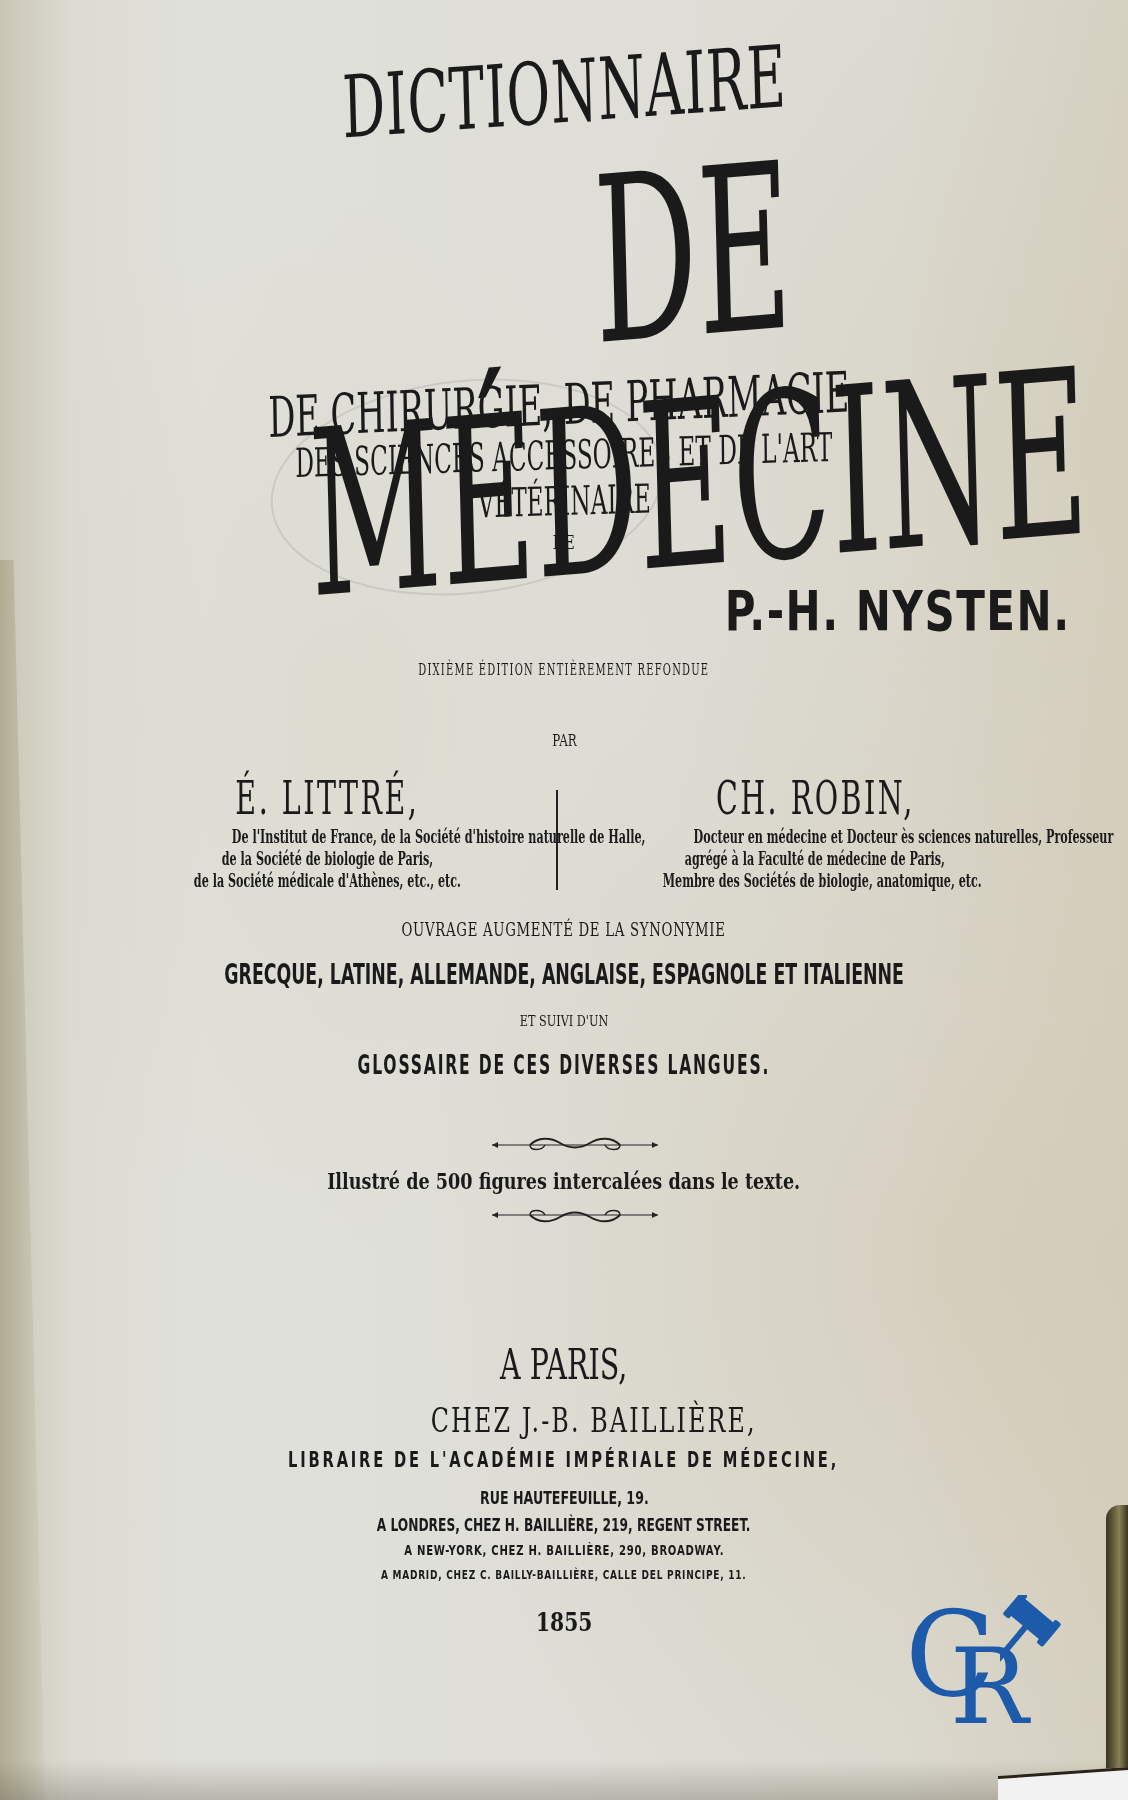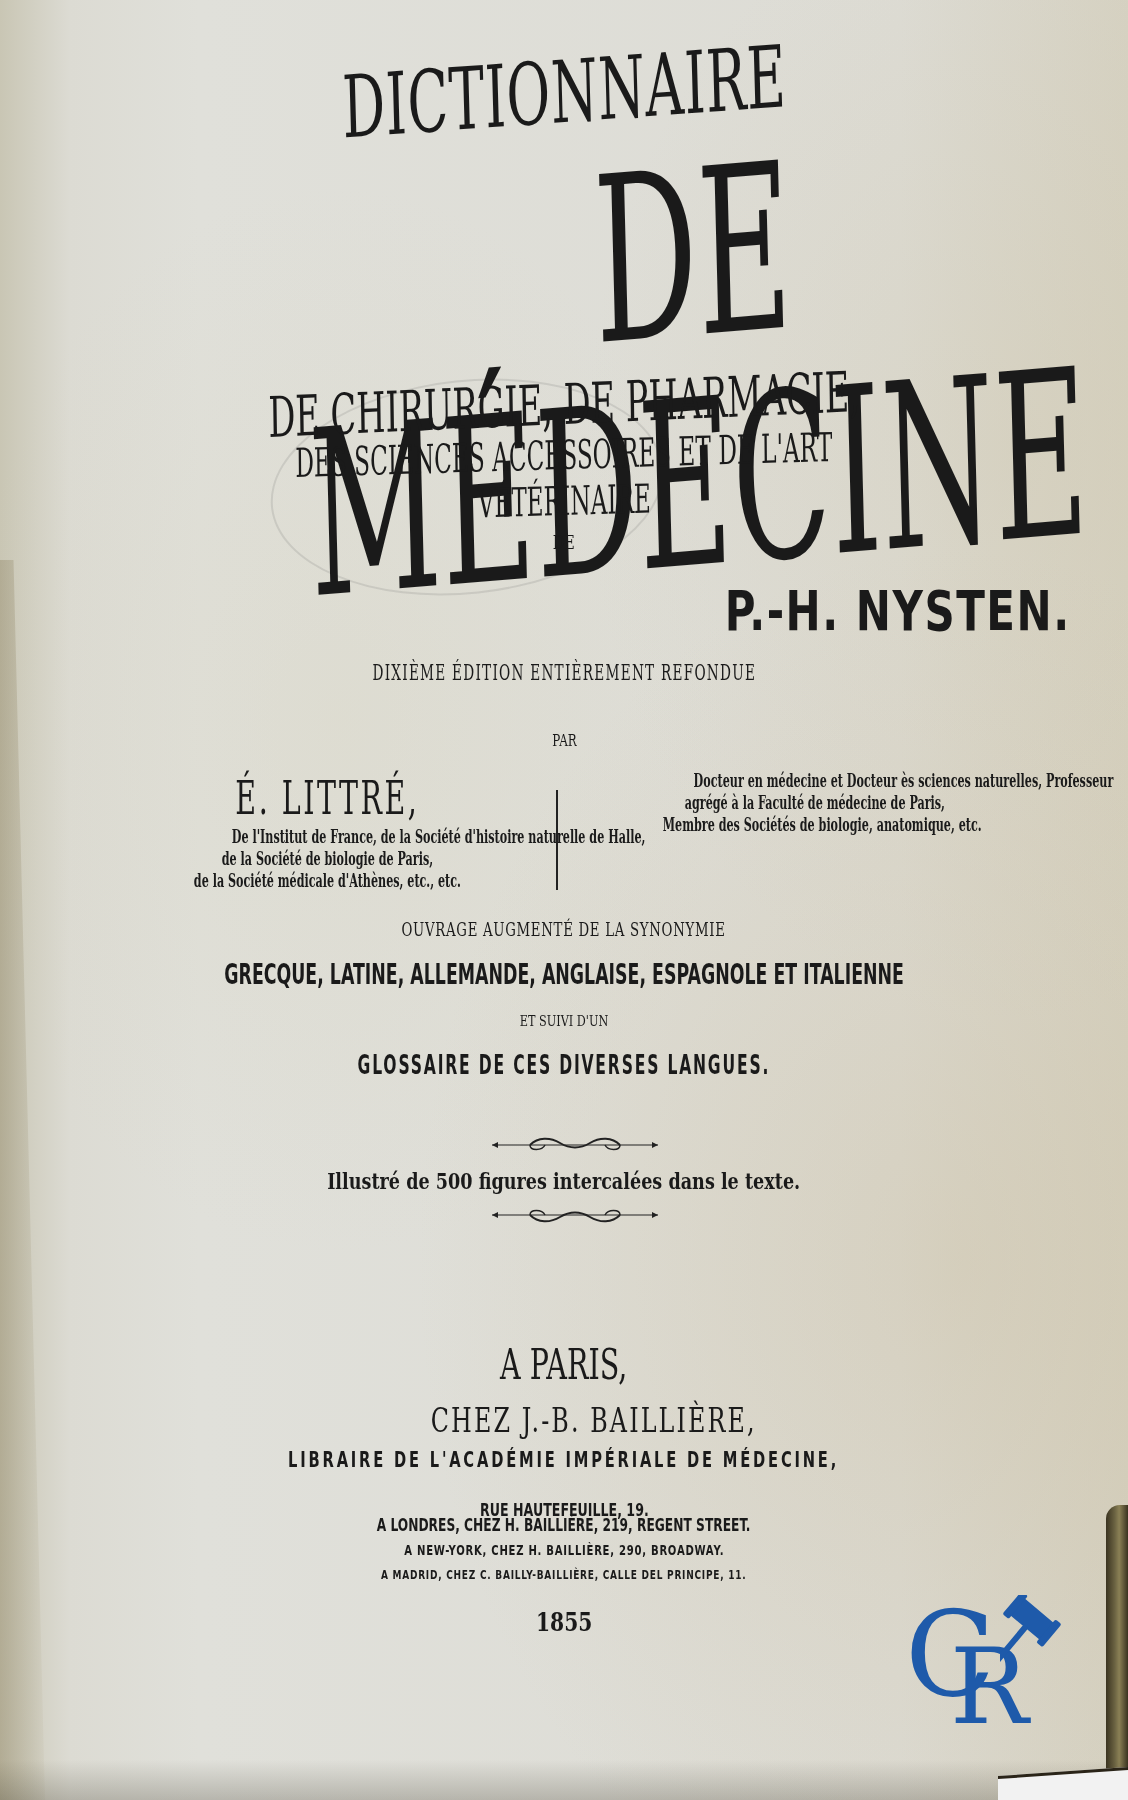--- a/index.html
+++ b/index.html
@@ -49,21 +49,21 @@
   .t-med { top: 140px; font-size: 230px; line-height: 230px; }
   .t-med .condensed { transform: scaleX(0.56) rotate(-2.6deg); }
   .t-chir { top: 372px; font-size: 56px; }
   .t-chir .condensed { transform: scaleX(0.6) rotate(-1.5deg); }
   .t-sci { top: 432px; font-size: 40px; }
   .t-sci .condensed { transform: scaleX(0.58) rotate(-1deg); }
   .t-de { top: 532px; font-size: 18px; }
   .t-de .condensed { transform: scaleX(0.8); }
   .t-nysten { top: 578px; font-size: 56px; font-weight: bold; font-family: "DejaVu Sans", sans-serif; text-align: right; }
   .t-nysten .condensed { transform: scaleX(0.75); letter-spacing: 2px; }
-  .t-edition { top: 660px; font-size: 22px; letter-spacing: 2px; }
+  .t-edition { top: 660px; font-size: 16px; letter-spacing: 2px; }
   .t-edition .condensed { transform: scaleX(0.62); }
   .t-par { top: 730px; font-size: 17px; }
   .t-par .condensed { transform: scaleX(0.7); }
 
   .authors { position: absolute; top: 770px; left: 0; width: 1128px; height: 130px; padding-left: 16px; }
   .author { position: absolute; text-align: center; }
   .author-left { left: 105px; width: 445px; }
   .author-right { left: 565px; width: 500px; }
   .author-name { font-size: 46px; letter-spacing: 4px; line-height: 56px; }
   .author-name .condensed { transform: scaleX(0.62); }
@@ -85,21 +85,21 @@
   .orn-bot { top: 1205px; }
   .t-illus { top: 1168px; font-size: 22px; font-weight: bold; font-family: "DejaVu Serif", serif; }
   .t-illus .condensed { transform: scaleX(0.8); }
 
   .t-paris { top: 1340px; font-size: 42px; }
   .t-paris .condensed { transform: scaleX(0.68); }
   .t-chez { top: 1400px; font-size: 34px; letter-spacing: 3px; padding-left: 30px; }
   .t-chez .condensed { transform: scaleX(0.7); }
   .t-lib { top: 1448px; font-size: 21px; letter-spacing: 4px; font-family: "DejaVu Sans", sans-serif; font-weight: bold; }
   .t-lib .condensed { transform: scaleX(0.7); white-space: nowrap; }
-  .t-rue { top: 1487px; font-size: 18px; font-weight: bold; font-family: "DejaVu Sans", sans-serif; margin-top: 12px; }
+  .t-rue { top: 1487px; font-size: 18px; font-weight: bold; font-family: "DejaVu Sans", sans-serif; }
   .t-rue .condensed { transform: scaleX(0.7); }
   .t-lond { top: 1515px; font-size: 17px; font-weight: bold; font-family: "DejaVu Sans", sans-serif; }
   .t-lond .condensed { transform: scaleX(0.72); white-space: nowrap; }
   .t-ny { top: 1542px; font-size: 14px; font-weight: bold; font-family: "DejaVu Sans", sans-serif; letter-spacing: 1px; }
   .t-ny .condensed { transform: scaleX(0.72); white-space: nowrap; }
   .t-mad { top: 1568px; font-size: 12px; font-weight: bold; font-family: "DejaVu Sans", sans-serif; letter-spacing: 1px; }
   .t-mad .condensed { transform: scaleX(0.75); white-space: nowrap; }
   .t-year { top: 1607px; font-size: 26px; font-weight: bold; }
   .t-year .condensed { transform: scaleX(0.78); }
 
@@ -125,20 +125,21 @@
   <div class="center t-par"><span class="condensed">PAR</span></div>
 
   <div class="authors">
     <div class="author author-left">
       <div class="author-name"><span class="condensed">É. LITTRÉ,</span></div>
       <div class="author-desc"><span class="condensed">De l'Institut de France, de la Société d'histoire naturelle de Halle,</span></div>
       <div class="author-desc"><span class="condensed">de la Société de biologie de Paris,</span></div>
       <div class="author-desc"><span class="condensed">de la Société médicale d'Athènes, etc., etc.</span></div>
     </div>
     <div class="author author-right">
+      <div class="author-name"><span class="condensed">CH. ROBIN,</span></div>
       <div class="author-desc"><span class="condensed">Docteur en médecine et Docteur ès sciences naturelles, Professeur</span></div>
       <div class="author-desc"><span class="condensed">agrégé à la Faculté de médecine de Paris,</span></div>
       <div class="author-desc"><span class="condensed">Membre des Sociétés de biologie, anatomique, etc.</span></div>
     </div>
   </div>
   <div class="divider"></div>
 
   <div class="center t-ouvrage"><span class="condensed">OUVRAGE AUGMENTÉ DE LA SYNONYMIE</span></div>
   <div class="center t-grecque"><span class="condensed">GRECQUE, LATINE, ALLEMANDE, ANGLAISE, ESPAGNOLE ET ITALIENNE</span></div>
   <div class="center t-suivi"><span class="condensed">ET SUIVI D'UN</span></div>

